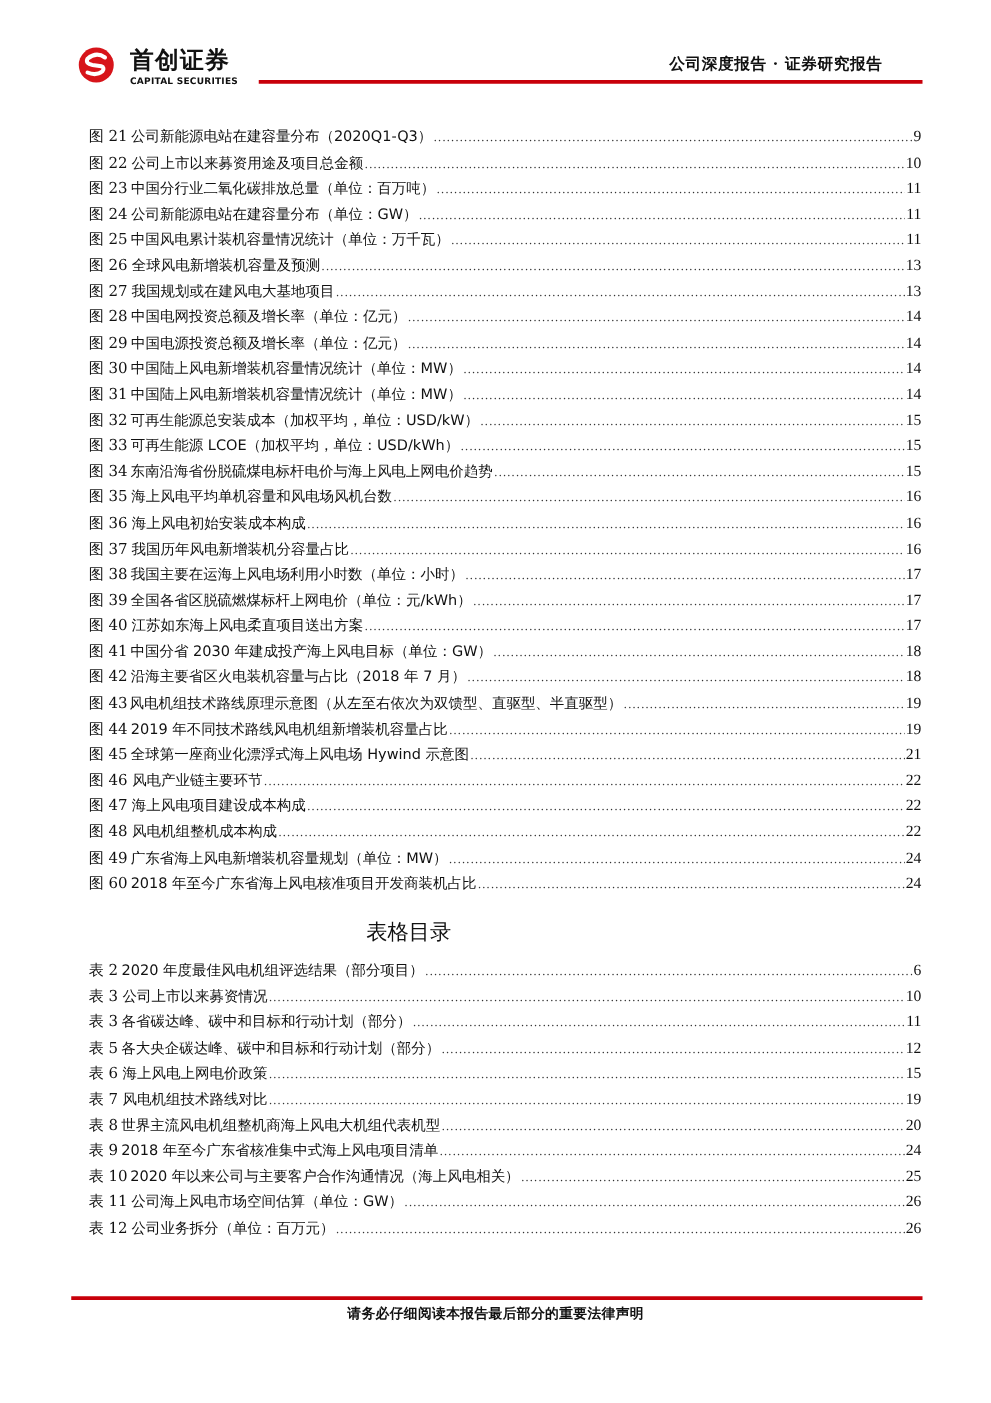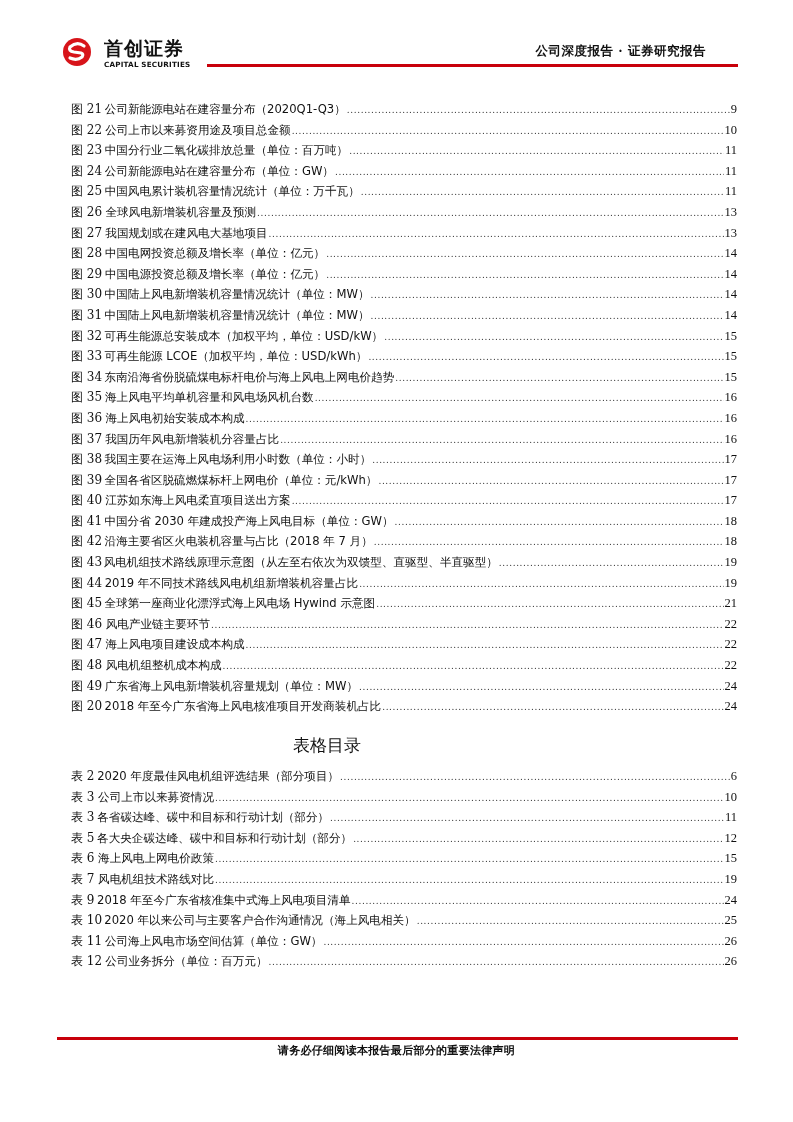--- a/index.html
+++ b/index.html
@@ -243,21 +243,21 @@
       <span class="toc-page">22</span>
     </div>
     <div class="toc-row">
       <span class="toc-prefix">图 49</span>
       <span style="width:6px;display:inline-block"></span>
       <span class="toc-label">广东省海上风电新增装机容量规划（单位：MW）</span>
       <span class="toc-dots"></span>
       <span class="toc-page">24</span>
     </div>
     <div class="toc-row">
-      <span class="toc-prefix">图 20</span>
+      <span class="toc-prefix">图 60</span>
       <span style="width:6px;display:inline-block"></span>
       <span class="toc-label">2018 年至今广东省海上风电核准项目开发商装机占比</span>
       <span class="toc-dots"></span>
       <span class="toc-page">24</span>
     </div>
   </div>
 
 <div class="section-title">表格目录</div>
 
 <div class="toc" id="tbl-toc" style="top:766px;">
@@ -295,20 +295,27 @@
       <span class="toc-label">海上风电上网电价政策</span>
       <span class="toc-dots"></span>
       <span class="toc-page">15</span>
     </div>
     <div class="toc-row">
       <span class="toc-prefix">表 7</span>
       <span style="width:6px;display:inline-block"></span>
       <span class="toc-label">风电机组技术路线对比</span>
       <span class="toc-dots"></span>
       <span class="toc-page">19</span>
+    </div>
+    <div class="toc-row">
+      <span class="toc-prefix">表 8</span>
+      <span style="width:6px;display:inline-block"></span>
+      <span class="toc-label">世界主流风电机组整机商海上风电大机组代表机型</span>
+      <span class="toc-dots"></span>
+      <span class="toc-page">20</span>
     </div>
     <div class="toc-row">
       <span class="toc-prefix">表 9</span>
       <span style="width:6px;display:inline-block"></span>
       <span class="toc-label">2018 年至今广东省核准集中式海上风电项目清单</span>
       <span class="toc-dots"></span>
       <span class="toc-page">24</span>
     </div>
     <div class="toc-row">
       <span class="toc-prefix">表 10</span>

